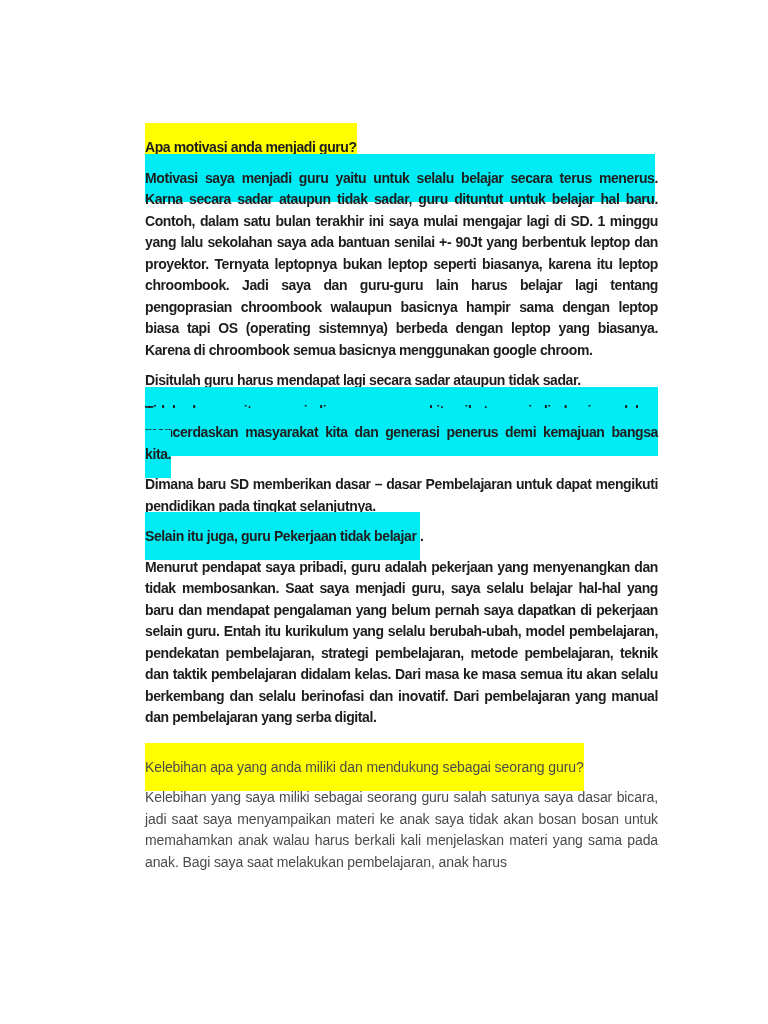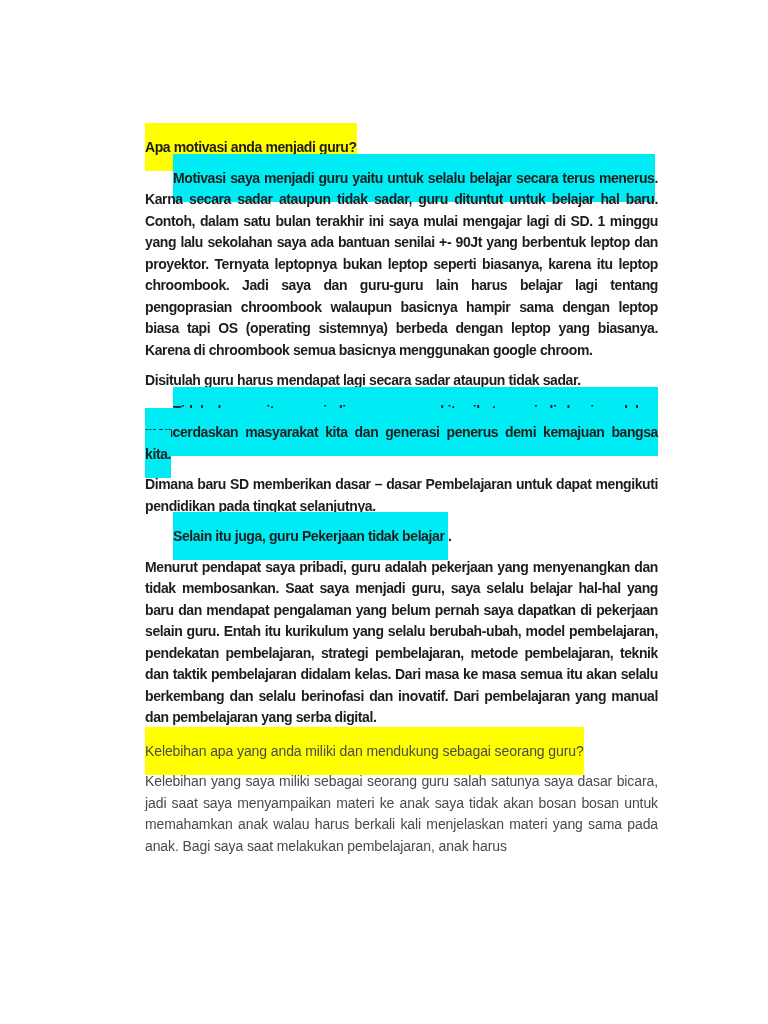--- a/index.html
+++ b/index.html
@@ -40,30 +40,29 @@
   }
   .block.regular {
     font-family: "Liberation Sans", sans-serif;
     font-weight: normal;
     font-size: 14px;
     line-height: 21.5px;
     letter-spacing: -0.1px;
     color: var(--text-gray, #4a4a4a);
   }
   .block.extra-gap {
-    margin-top: 12px;
+    margin-top: 28px;
   }
   .hl-yellow {
     background: var(--hl-yellow, #ffff00);
     color: inherit;
   }
   .hl-cyan {
     background: var(--hl-cyan, #00ecf5);
     color: inherit;
-    margin-left: 28px;
   }
   mark { padding: 16px 0; }
 </style>
 </head>
 <body>
 
 <div class="document-page">
   <div class="document-content">
       <p class="block bold"><mark class="hl-yellow">Apa motivasi anda menjadi guru?</mark></p>
       <p class="block bold"><mark class="hl-cyan">Motivasi saya menjadi guru yaitu untuk selalu belajar secara terus menerus</mark><span>. Karna secara sadar ataupun tidak sadar, guru dituntut untuk belajar hal baru. Contoh, dalam satu bulan terakhir ini saya mulai mengajar lagi di SD. 1 minggu yang lalu sekolahan saya ada bantuan senilai +- 90Jt yang berbentuk leptop dan proyektor. Ternyata leptopnya bukan leptop seperti biasanya, karena itu leptop chroombook. Jadi saya dan guru-guru lain harus belajar lagi tentang pengoprasian chroombook walaupun basicnya hampir sama dengan leptop biasa tapi OS (operating sistemnya) berbeda dengan leptop yang biasanya. Karena di chroombook semua basicnya menggunakan google chroom.</span></p>

